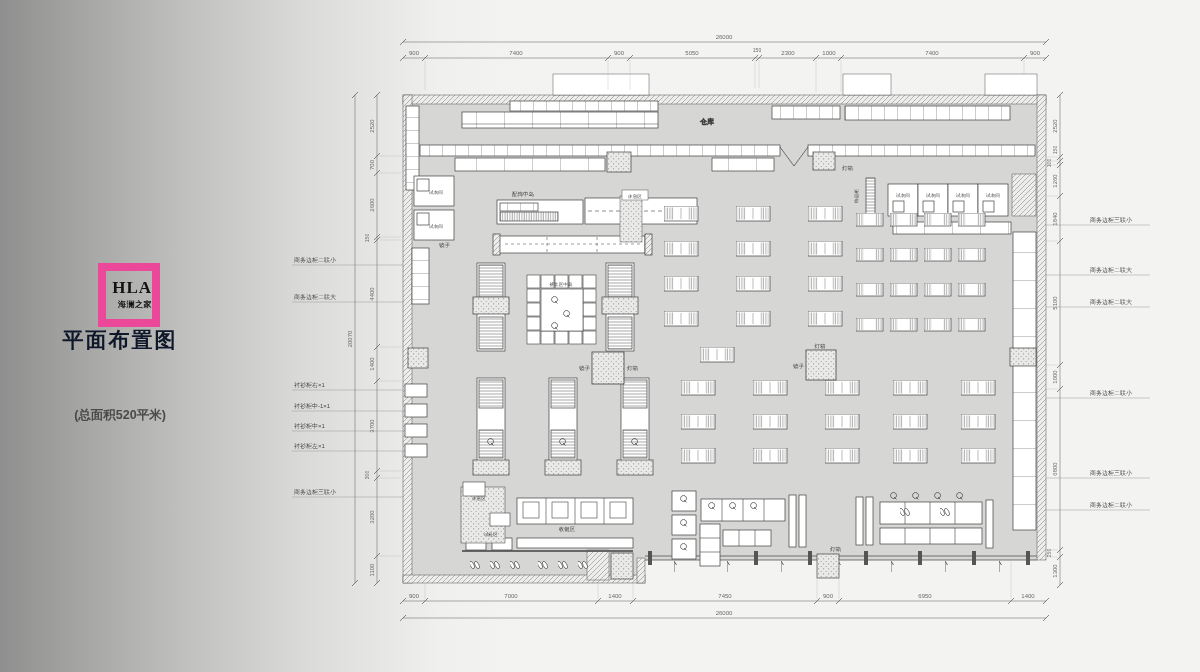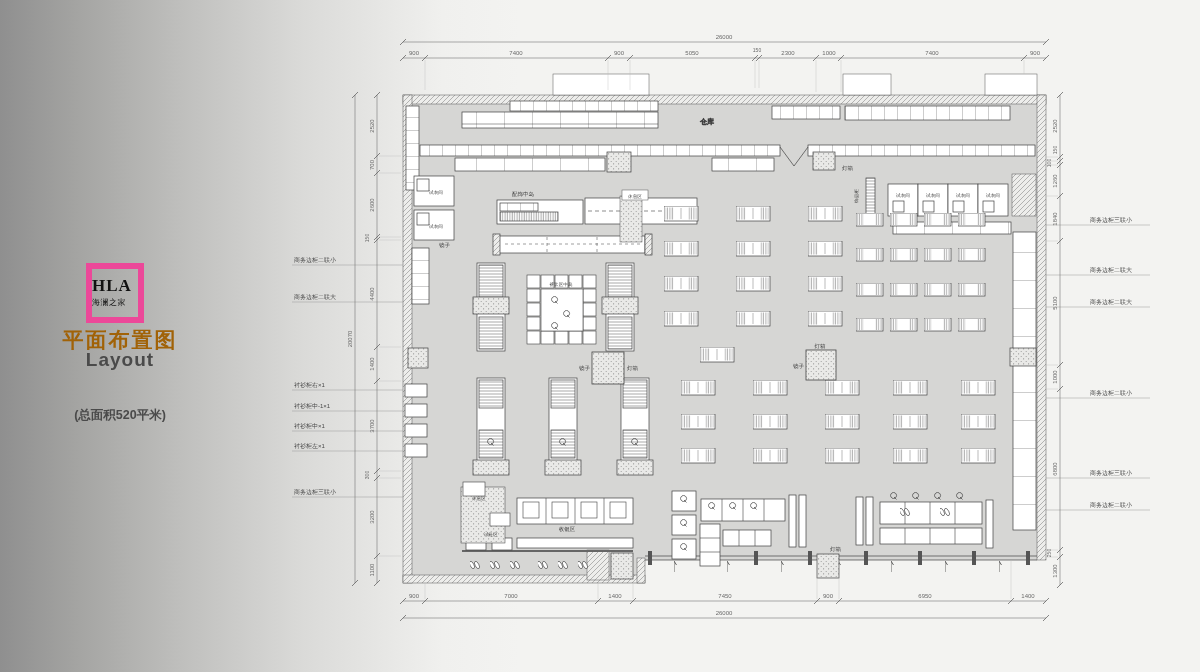--- a/index.html
+++ b/index.html
@@ -1,24 +1,24 @@
 <!DOCTYPE html>
 <html><head>
 <meta charset="utf-8">
 <style>
   html,body{margin:0;padding:0;}
   body{width:1200px;height:672px;overflow:hidden;background:#f3f3f1;font-family:"Liberation Sans",sans-serif;}
   #board{position:relative;width:1200px;height:672px;}
   #grad{position:absolute;left:0;top:0;width:520px;height:672px;
         background:linear-gradient(90deg,#8f8f8f 0%,#a3a3a1 14%,#bebebc 34%,#dadad8 58%,#f0f0ee 85%,#f3f3f1 100%);}
   .sidebar{position:absolute;left:0;top:0;width:240px;height:672px;}
-  .logo-box{position:absolute;left:86px;top:263px;width:46px;height:48px;border:6px solid #ec4899;text-align:left;}
+  .logo-box{position:absolute;left:98px;top:263px;width:46px;height:48px;border:8px solid #ec4899;text-align:right;}
   .logo-en{font-family:"Liberation Serif",serif;font-weight:bold;font-size:17px;color:#111;margin-top:7px;letter-spacing:1px;}
-  .logo-cn{font-size:8px;font-weight:normal;color:#111;margin-top:1px;letter-spacing:0.5px;}
-  .title-cn{position:absolute;left:0;top:326px;width:240px;text-align:center;font-size:21px;font-weight:bold;color:#a16207;letter-spacing:2px;}
+  .logo-cn{font-size:8px;font-weight:bold;color:#111;margin-top:1px;letter-spacing:0.5px;}
+  .title-cn{position:absolute;left:0;top:326px;width:240px;text-align:center;font-size:21px;font-weight:bold;color:#0f172a;letter-spacing:2px;}
   .title-en{position:absolute;left:0;top:349px;width:240px;text-align:center;font-size:19px;font-weight:bold;color:#4a4a4a;letter-spacing:1px;}
   .subtitle{position:absolute;left:0;top:371px;width:240px;text-align:center;font-size:12.5px;font-weight:bold;color:#4a4a4a;margin-top:36px;}
   svg{position:absolute;left:0;top:0;}
   text{font-family:"Liberation Sans",sans-serif;fill:#555;}
   .dim{font-size:6px;fill:#6b6b6b;}
   .dimS{font-size:5px;fill:#6b6b6b;}
   .lbl{font-size:5.5px;fill:#3c3c3c;}
   .lblT{font-size:4.6px;fill:#3c3c3c;}
   .room{font-size:7px;fill:#4a4a4a;}
   .co{font-size:6px;fill:#4a4a4a;}
@@ -28,21 +28,20 @@
 
 <div id="board">
   <div id="grad"></div>
 
   <div class="sidebar">
     <div class="logo-box">
       <div class="logo-en">HLA</div>
       <div class="logo-cn">海澜之家</div>
     </div>
     <div class="title-cn">平面布置图</div>
-    <div class="title-en">Layout</div>
     <div class="subtitle">(总面积520平米)</div>
   </div>
 
   <svg width="1200" height="672" viewBox="0 0 1200 672">
     <defs>
       <pattern id="ph" width="5" height="5" patternUnits="userSpaceOnUse">
         <rect width="5" height="5" fill="#ededeb"></rect>
           <path d="M0,5 L5,0" stroke="#8a8a8a" stroke-width="0.6"></path>
       </pattern>
       <pattern id="pst" width="5" height="5" patternUnits="userSpaceOnUse">

